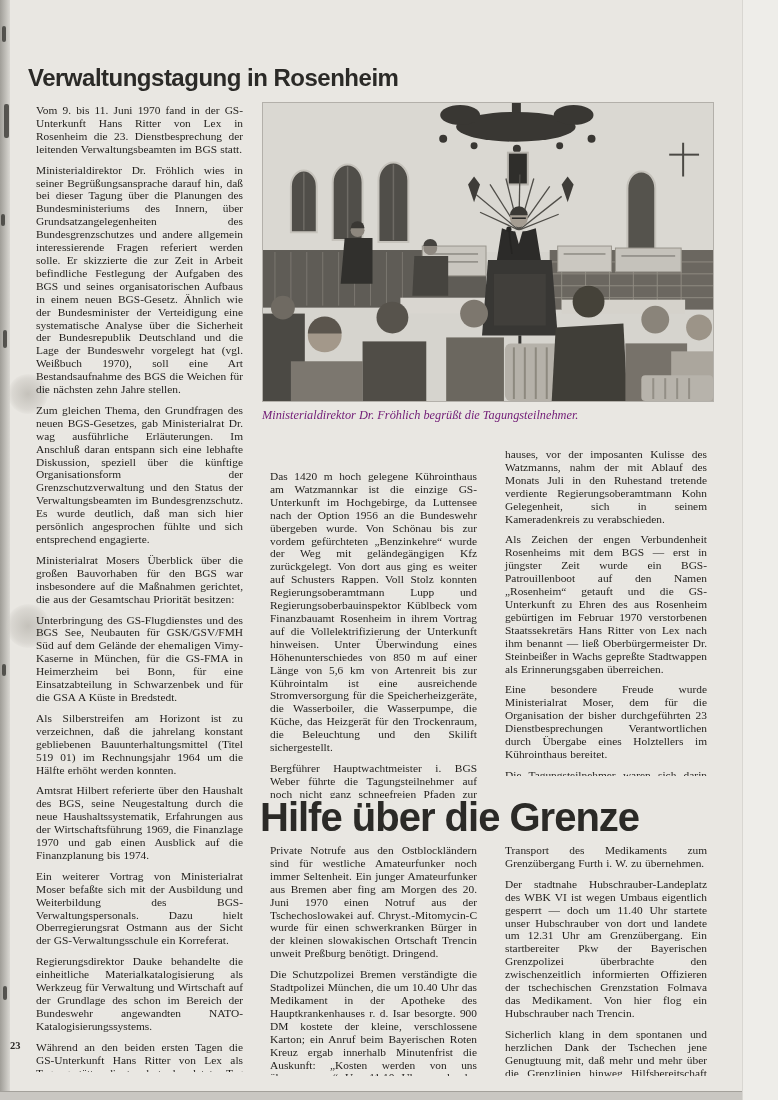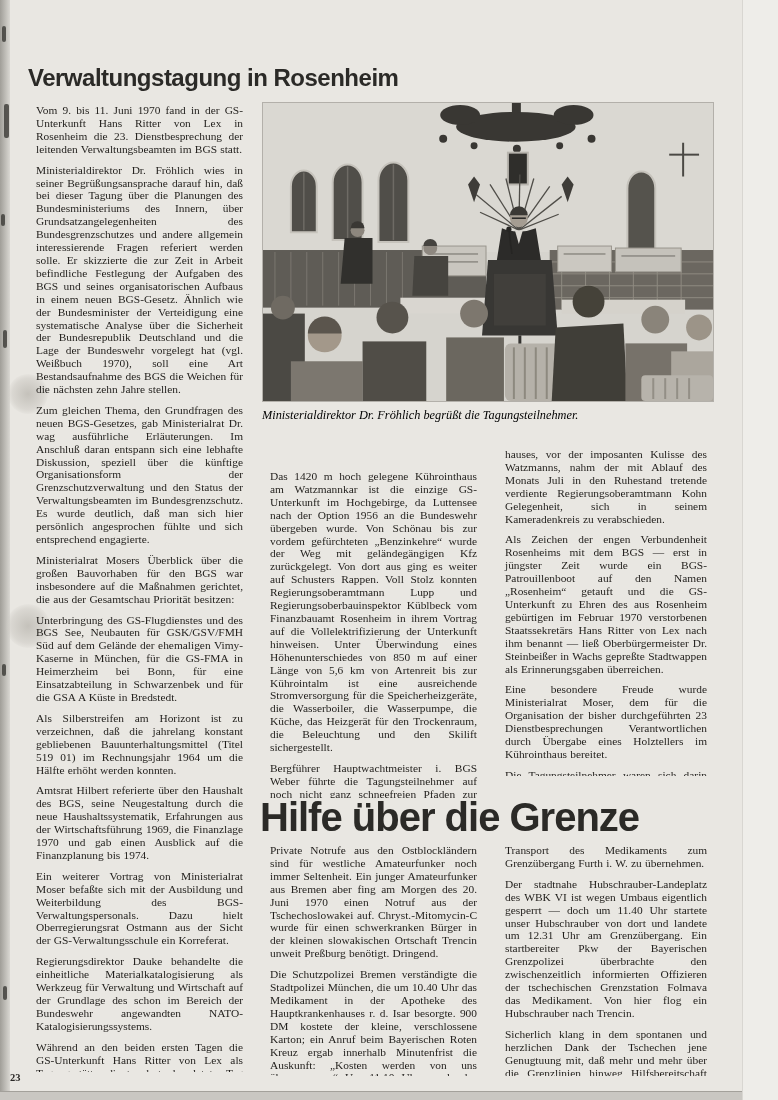--- a/index.html
+++ b/index.html
@@ -48,27 +48,27 @@
   }
 
   
   #photo{
     position:absolute;left:262px;top:102px;width:452px;height:300px;
     border:1px solid #b3b0aa;box-sizing:border-box;background:#d3d1cb;
   }
   #photo svg{display:block;width:100%;height:100%;}
   #caption{
     position:absolute;left:262px;top:408px;width:452px;
-    font-style:italic;font-size:12.3px;color:#000000;
+    font-style:italic;font-size:12.3px;color:#701a75;
   }
 
   
   #pageno{
     position:absolute;left:10px;top:1040px;
-    font-size:10.5px;font-weight:bold;color:#2a2826;margin-top:32px;
+    font-size:10.5px;font-weight:bold;color:#2a2826;
   }
 
   
   .smudge{
     position:absolute;border-radius:50%;
     background:radial-gradient(circle, rgba(190,187,180,0.85) 0%, rgba(205,202,196,0.55) 55%, rgba(233,231,226,0) 75%);
   }
 </style>
 </head>
 <body>

